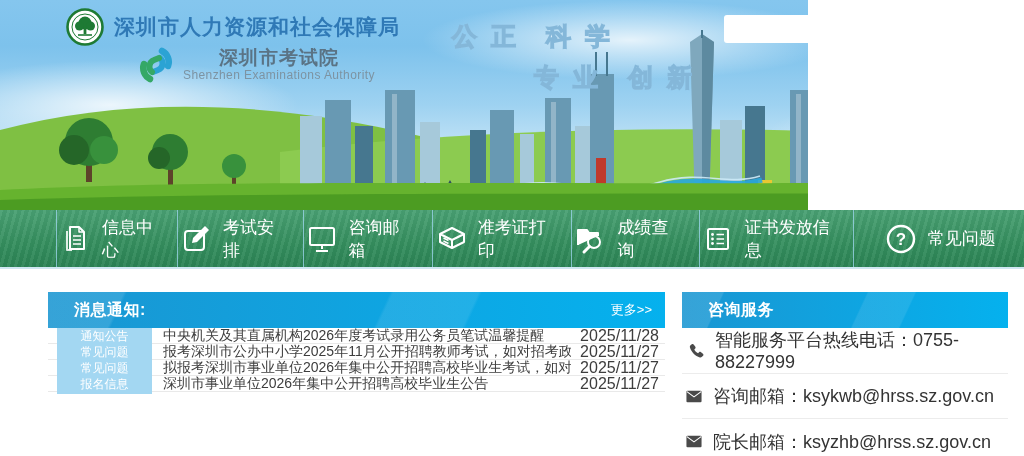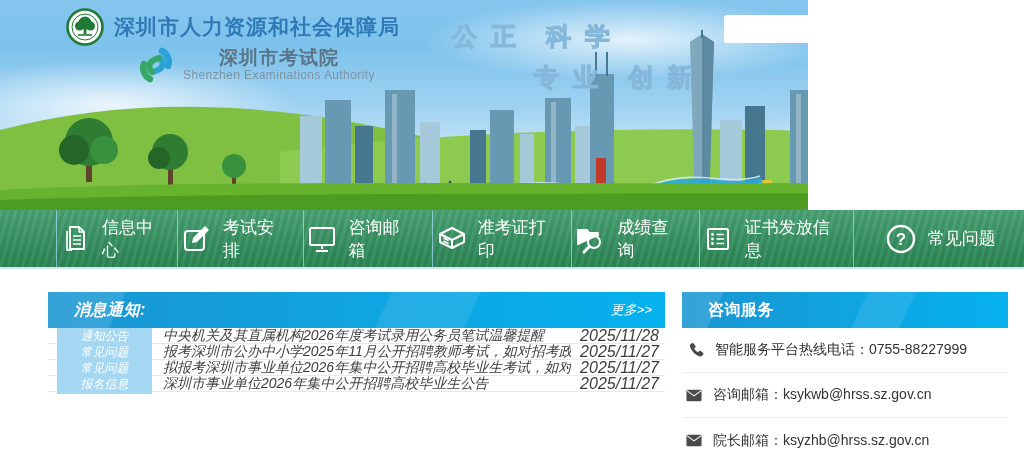--- a/index.html
+++ b/index.html
@@ -39,39 +39,39 @@
   .navbar { width:1024px; height:59px; display:flex; padding-left:56px; border-bottom:2px solid #cfe7f2;
     background-image:
       repeating-linear-gradient(105deg, rgba(255,255,255,.05) 0 3px, rgba(0,40,20,.05) 3px 7px),
       linear-gradient(180deg,#4aa174 0%,#379060 55%,#2b8355 100%); gap: 18px; }
   .nav-item { display:flex; align-items:center; justify-content:center; gap:9px;
     border-left:1px solid rgba(160,215,240,.75); color:#fff; font-size:17px; cursor:pointer; height:100%; }
   .nav-icon { flex:none; display:flex; }
 
   
   .content { display:flex; gap:17px; padding:23px 16px 0 48px; background:#fff; align-items:flex-start; }
-  .panel-left { width:617px;font-style:italic; }
+  .panel-left { width:617px; }
   .panel-right { width:326px; }
   .panel-header { height:36px; background:linear-gradient(90deg,#1a96d2,#05b1ee);
     display:flex; align-items:center; color:#fff; padding:0 13px 0 26px; position:relative; overflow:hidden; }
   .panel-header::after { content:""; position:absolute; inset:0; pointer-events:none;
     background:linear-gradient(115deg, rgba(255,255,255,.12) 0 12%, rgba(255,255,255,0) 12.5% 54%,
       rgba(255,255,255,.09) 54.5% 68%, rgba(255,255,255,0) 68.5%); }
   .panel-title { font-size:16px; font-weight:bold; position:relative; z-index:1; letter-spacing:.5px; }
   .more-link { margin-left:auto; font-size:13px; color:#fff; position:relative; z-index:1; cursor:pointer; }
 
   .notice-row { height:16px; display:flex; align-items:center; border-bottom:1px solid #e9e9e9; padding-left:9px; }
   .notice-tag { width:95px; height:20px; line-height:20px; background:#a3d7f2; color:#fff;
     font-size:12px; text-align:center; flex:none; }
   .notice-title { margin-left:11px; font-size:14px; color:#3d3d3d; flex:1;
     white-space:nowrap; overflow:hidden; cursor:pointer; }
   .notice-date { font-size:16px; color:#3d3d3d; margin-left:9px; padding-right:6px; flex:none;text-align:right; }
 
   .service-row { min-height:45px; display:flex; align-items:center; gap:11px;
-    border-bottom:1px solid #ececec; padding:0 4px; font-size:14px; color:#333; }
+    border-bottom:1px solid #ececec; padding:0 4px; font-size:18px; color:#333; }
   .service-row:last-child { border-bottom:none; }
   .service-icon { flex:none; display:flex; }
 </style>
 </head>
 <body>
 
 <div class="banner">
   <div class="cloud" style="left:420px;top:0;width:420px;height:80px;"></div>
   <div class="cloud" style="left:-80px;top:60px;width:380px;height:90px;"></div>
   <div class="cloud" style="left:760px;top:90px;width:420px;height:100px;"></div>

